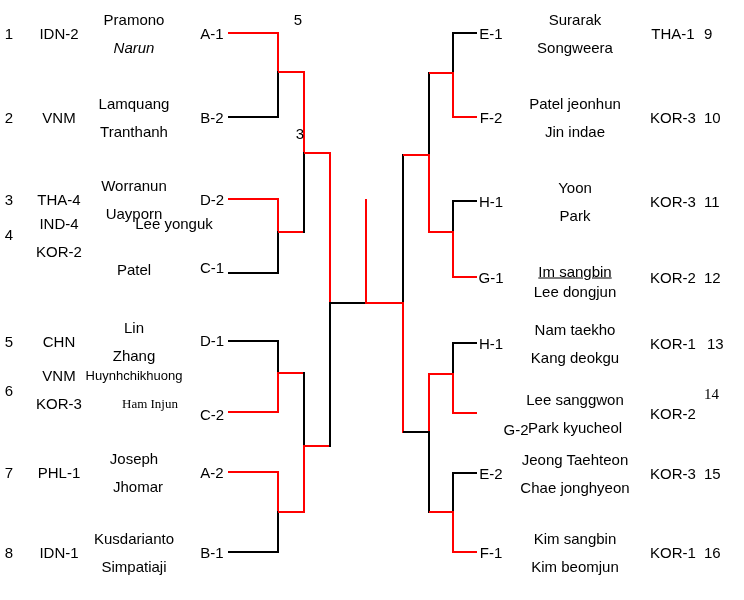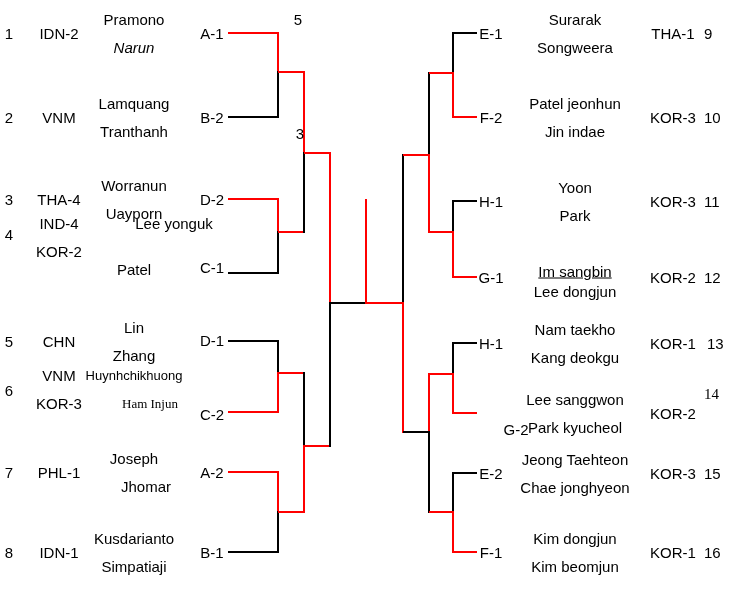--- a/index.html
+++ b/index.html
@@ -111,21 +111,21 @@
       <span class="t" style="left: 212px; top: 340px;">D-1</span>
       <span class="t" style="left: 9px; top: 390px;">6</span>
       <span class="t" style="left: 59px; top: 375px;">VNM</span>
       <span class="t" style="left: 59px; top: 403px;">KOR-3</span>
       <span class="t small" style="left: 134px; top: 375px;">Huynhchikhuong</span>
       <span class="t small" style="left: 150px; top: 403px; font-family: Liberation Serif, serif;">Ham Injun</span>
       <span class="t" style="left: 212px; top: 414px;">C-2</span>
       <span class="t" style="left: 9px; top: 472px;">7</span>
       <span class="t" style="left: 59px; top: 472px;">PHL-1</span>
       <span class="t" style="left: 134px; top: 458px;">Joseph</span>
-      <span class="t" style="left: 146px; top: 486px; text-align: center;">Jhomar</span>
+      <span class="t" style="left: 138px; top: 486px; text-align: center;">Jhomar</span>
       <span class="t" style="left: 212px; top: 472px;">A-2</span>
       <span class="t" style="left: 9px; top: 552px;">8</span>
       <span class="t" style="left: 59px; top: 552px;">IDN-1</span>
       <span class="t" style="left: 134px; top: 538px;">Kusdarianto</span>
       <span class="t" style="left: 134px; top: 566px;">Simpatiaji</span>
       <span class="t" style="left: 212px; top: 552px;">B-1</span>
       <span class="t" style="left: 491px; top: 33px;">E-1</span>
       <span class="t" style="left: 575px; top: 19px;">Surarak</span>
       <span class="t" style="left: 575px; top: 47px;">Songweera</span>
       <span class="t" style="left: 673px; top: 33px;">THA-1</span>
@@ -154,18 +154,18 @@
       <span class="t" style="left: 575px; top: 399px;">Lee sanggwon</span>
       <span class="t" style="left: 575px; top: 427px;">Park kyucheol</span>
       <span class="t" style="left: 673px; top: 413px;">KOR-2</span>
       <span class="t la" style="left: 704px; top: 394px; font-family: Liberation Serif, serif;">14</span>
       <span class="t" style="left: 491px; top: 473px;">E-2</span>
       <span class="t" style="left: 575px; top: 459px;">Jeong Taehteon</span>
       <span class="t" style="left: 575px; top: 487px;">Chae jonghyeon</span>
       <span class="t" style="left: 673px; top: 473px;">KOR-3</span>
       <span class="t la" style="left: 704px; top: 473px;">15</span>
       <span class="t" style="left: 491px; top: 552px;">F-1</span>
-      <span class="t" style="left: 575px; top: 538px;">Kim dongjun</span>
+      <span class="t" style="left: 575px; top: 538px;">Kim sangbin</span>
       <span class="t" style="left: 575px; top: 566px;">Kim beomjun</span>
       <span class="t" style="left: 673px; top: 552px;">KOR-1</span>
       <span class="t la" style="left: 704px; top: 552px;">16</span>
     </div>
 </div>
 
 </body></html>

